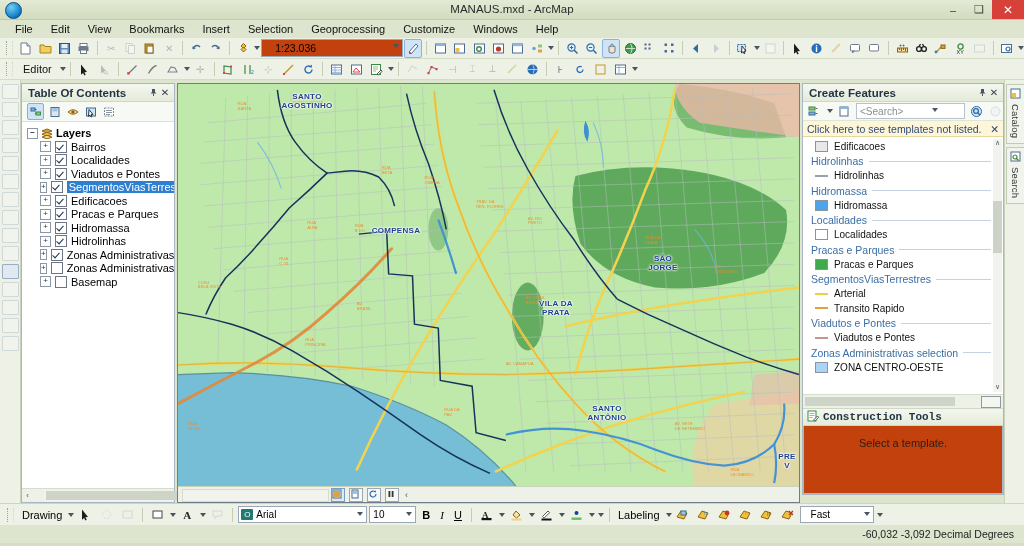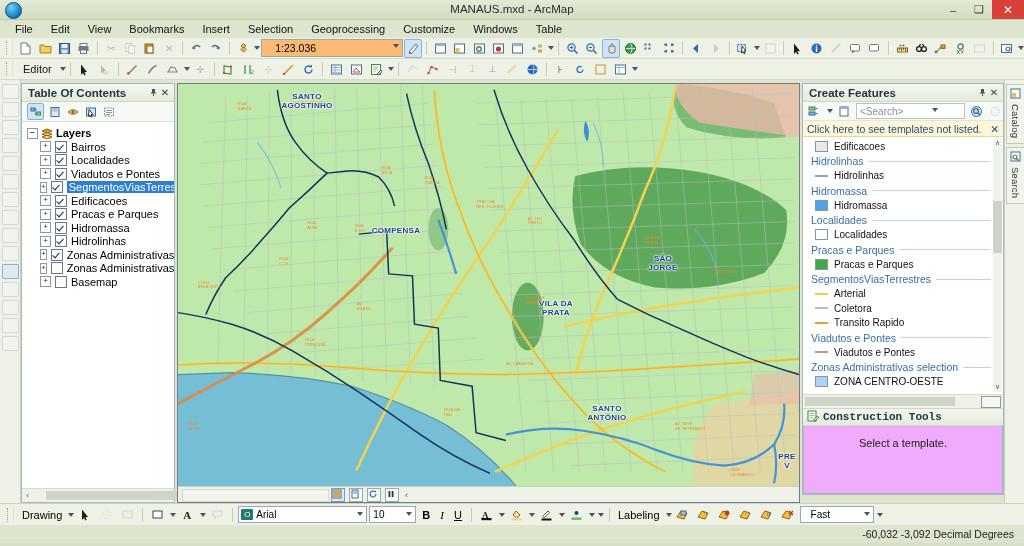--- a/index.html
+++ b/index.html
@@ -37,21 +37,21 @@
     border-bottom:1px solid #d4dcc6;padding-left:3px;gap:1px;}
   .toolbar.tb2{height:20px;background:#eef2e6;}
   .grip{width:5px;height:14px;border-left:1px dotted #9aa68a;border-right:1px dotted #cfd6c2;margin:0 3px;}
   .sep{width:1px;height:14px;background:#c5cdb5;margin:0 3px;}
   .tbtn{width:17px;height:17px;border:1px solid transparent;border-radius:2px;
     display:flex;align-items:center;justify-content:center;font-size:10px;
     color:#3b4a5a;background:transparent;}
   .tbtn.on{background:#cfe4f7;border-color:#8ab4dc;}
   .tbtn.dim{opacity:.35;}
   .tbtn svg{display:block;}
-  .scalebox{width:132px;height:16px;background:#fdba74;border:1px solid #9aa7b5;
+  .scalebox{width:132px;height:16px;background:#c2410c;border:1px solid #9aa7b5;
     display:flex;align-items:center;font-size:10.5px;padding-left:13px;position:relative;}
   .scalebox .arrow{position:absolute;right:3px;top:4px;border-left:3.5px solid transparent;
     border-right:3.5px solid transparent;border-top:4px solid #4a5562;}
   .editor-lbl{font-size:11px;padding:0 6px;color:#111;}
   .caret{border-left:3px solid transparent;border-right:3px solid transparent;
     border-top:4px solid #4a5562;margin-left:1px;}
 
   
   .body{position:relative;height:423px;display:flex;background:#dde5cf;}
 
@@ -119,21 +119,21 @@
   .sw{width:11px;height:9px;border:1px solid #8c949e;flex:none;}
   .swline{width:13px;height:0;border-top:2px solid #999;flex:none;}
   .cf-scroll{position:absolute;right:1px;top:2px;bottom:2px;width:9px;background:#f2f3ef;}
   .cfs-thumb{position:absolute;right:0;top:62px;width:9px;height:52px;background:#cdd2c6;}
   .cfs-up,.cfs-dn{position:absolute;right:0;width:9px;height:9px;font-size:7px;text-align:center;color:#555;}
   .cf-hbar{height:13px;background:#eef1e8;border-top:1px solid #d7ddcb;position:relative;}
   .cf-hthumb{position:absolute;left:2px;top:2px;width:150px;height:9px;background:#cfd4c8;}
   .ct-head{height:16px;background:linear-gradient(#f4f7ef,#e4ebd9);display:flex;align-items:center;
     gap:4px;padding-left:4px;border-top:1px solid #cfd8c4;border-bottom:1px solid #cfd8c4;}
   .ct-title{font-size:11px;font-weight:bold;color:#243447;font-family:Liberation Mono, monospace;}
-  .ct-body{height:56px;background:#f0abfc;border:1px solid #a9b6c4;border-top:none;
+  .ct-body{height:56px;background:#c2410c;border:1px solid #a9b6c4;border-top:none;
     display:flex;align-items:flex-start;justify-content:center;padding-top:11px;font-size:11px;color:#222;}
 
   .rightstrip{width:19px;background:#eef2e6;border-left:1px solid #c9d2ba;padding-top:4px;}
   .vtab{width:17px;margin:0 0 3px 1px;background:#f1f4ec;border:1px solid #c2cbb6;
     display:flex;flex-direction:column;align-items:center;padding:3px 0 5px;}
   .vtab .vtxt{writing-mode:vertical-rl;font-size:9.5px;color:#333;letter-spacing:.2px;margin-top:3px;}
 
   
   .drawbar{height:21px;background:#eef2e6;border-top:1px solid #cdd6bd;
     display:flex;align-items:center;padding-left:4px;gap:2px;}
@@ -168,21 +168,21 @@
   <div class="menubar">
     <div class="menu-item">File</div>
     <div class="menu-item">Edit</div>
     <div class="menu-item">View</div>
     <div class="menu-item">Bookmarks</div>
     <div class="menu-item">Insert</div>
     <div class="menu-item">Selection</div>
     <div class="menu-item">Geoprocessing</div>
     <div class="menu-item">Customize</div>
     <div class="menu-item">Windows</div>
-    <div class="menu-item">Table</div>
+    <div class="menu-item">Help</div>
   </div>
 
   <div class="toolbar">
     <div class="grip"></div>
     <div class="tbtn">
       <svg width="13" height="13" viewBox="0 0 13 13">
           <path d="M2 1h6l3 3v8H2z" fill="#fff" stroke="#6e7a88"></path>
           <path d="M8 1v3h3" fill="#e6eef6" stroke="#6e7a88"></path>
         </svg>
       </div>
@@ -991,24 +991,20 @@
           </div>
         <div class="grp">
           <span>SegmentosViasTerrestres</span>
             <span class="ln"></span>
           </div>
         <div class="tpl">
           <span class="swline" style="border-top-color:#e8d24a"></span>
           <span>Arterial</span>
           </div>
         <div class="tpl">
-          <span class="swline" style="border-top-color:#b9bcc0"></span>
-          <span>Coletora</span>
-          </div>
-        <div class="tpl">
           <span class="swline" style="border-top-color:#e0a23c"></span>
           <span>Transito Rapido</span>
           </div>
         <div class="grp">
           <span>Viadutos e Pontes</span>
             <span class="ln"></span>
           </div>
         <div class="tpl">
           <span class="swline" style="border-top-color:#c9948c"></span>
           <span>Viadutos e Pontes</span>

